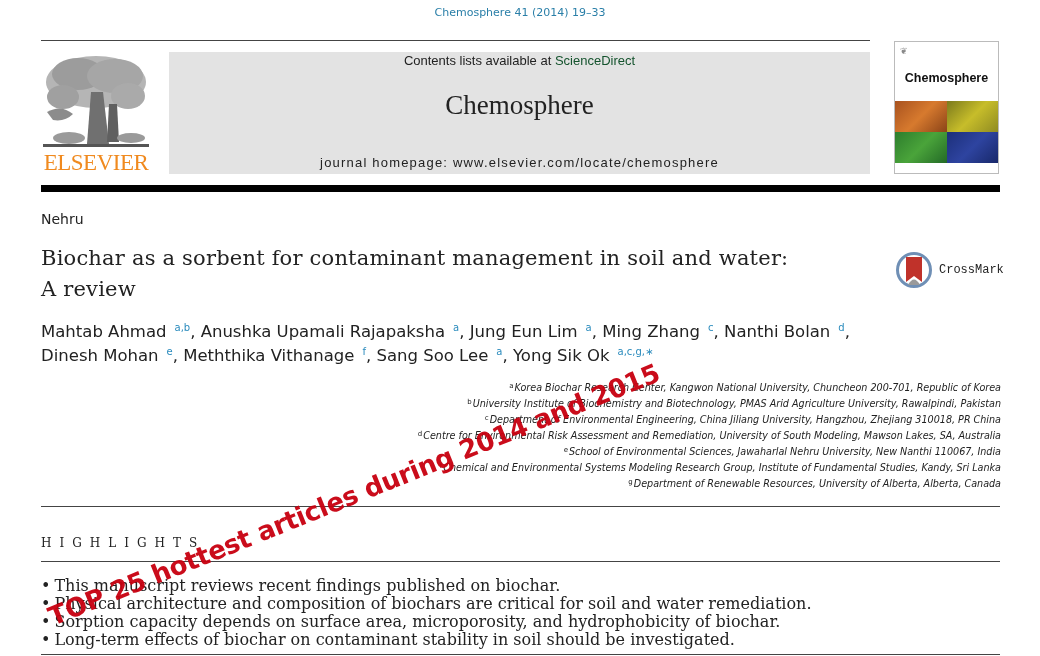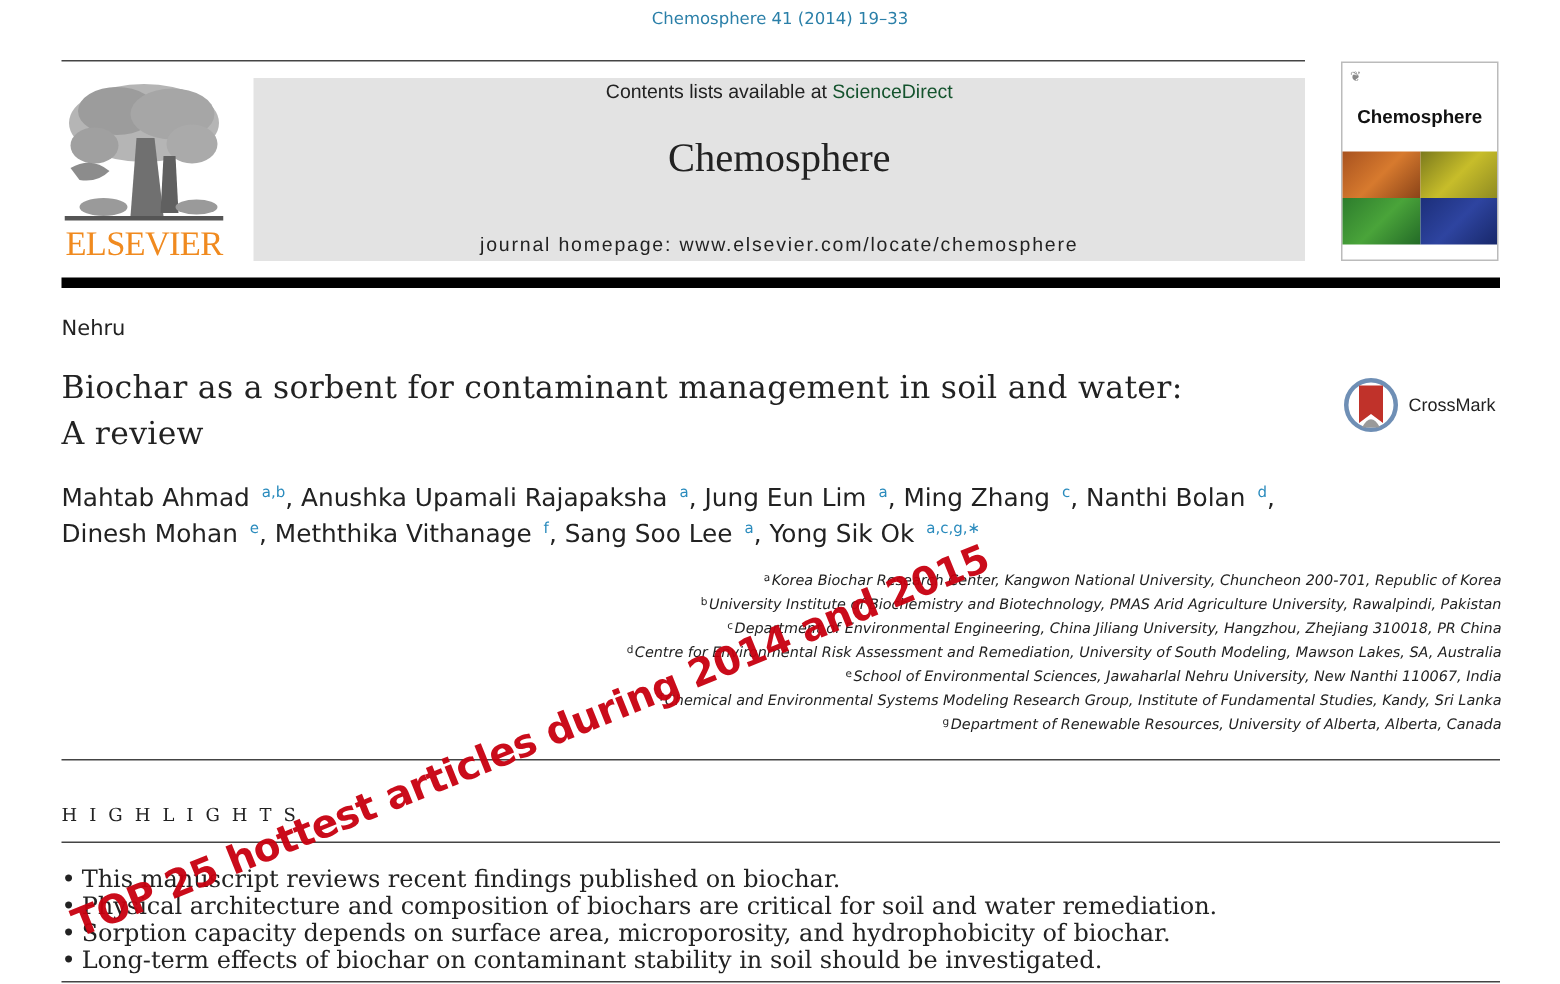--- a/index.html
+++ b/index.html
@@ -32,21 +32,21 @@
   .q4 { background: linear-gradient(135deg, #1c2f7a, #2e44a0 50%, #18286a); }
 
   .thick-bar { position: absolute; left: 41px; top: 185px; width: 959px; height: 7px; background: #000; }
 
   .article-type { position: absolute; left: 41px; top: 211px; font-family: "DejaVu Sans", sans-serif; font-size: 14px; color: #222; }
 
   .title { position: absolute; left: 41px; top: 243px; width: 820px; font-family: "DejaVu Serif", serif; font-size: 21px; line-height: 31px; color: #222; letter-spacing: 0.2px; }
 
   .crossmark { position: absolute; left: 896px; top: 250px; width: 110px; height: 40px; display: flex; align-items: center; }
   .crossmark-icon { width: 36px; height: 36px; }
-  .crossmark-label { margin-left: 7px; font-family: Liberation Sans, sans-serif; font-size: 12px; color: #222; }
+  .crossmark-label { margin-left: 7px; font-family: Liberation Mono, monospace; font-size: 12px; color: #222; }
 
   .authors { position: absolute; left: 41px; top: 320px; width: 960px; font-family: "DejaVu Sans", sans-serif; font-size: 16.5px; line-height: 24px; color: #222; }
   .authors sup { color: #2a8bbd; font-size: 10px; vertical-align: 6px; line-height: 0; margin-left: 8px; }
 
   .affiliations { position: absolute; left: 41px; top: 380px; width: 960px; font-family: "DejaVu Sans", sans-serif; font-style: italic; font-size: 9.6px; line-height: 16px; color: #222; text-align: right; }
   .affiliations .aff { white-space: nowrap; }
   .affiliations sup { font-style: normal; font-size: 7px; vertical-align: 3px; line-height: 0; margin-right: 1px; }
 
   .rule-1 { position: absolute; left: 41px; top: 506px; width: 959px; height: 1px; background: #444; }
   .highlights-heading { position: absolute; left: 41px; top: 536px; font-family: "DejaVu Serif", serif; font-size: 12px; letter-spacing: 8px; color: #222; }

